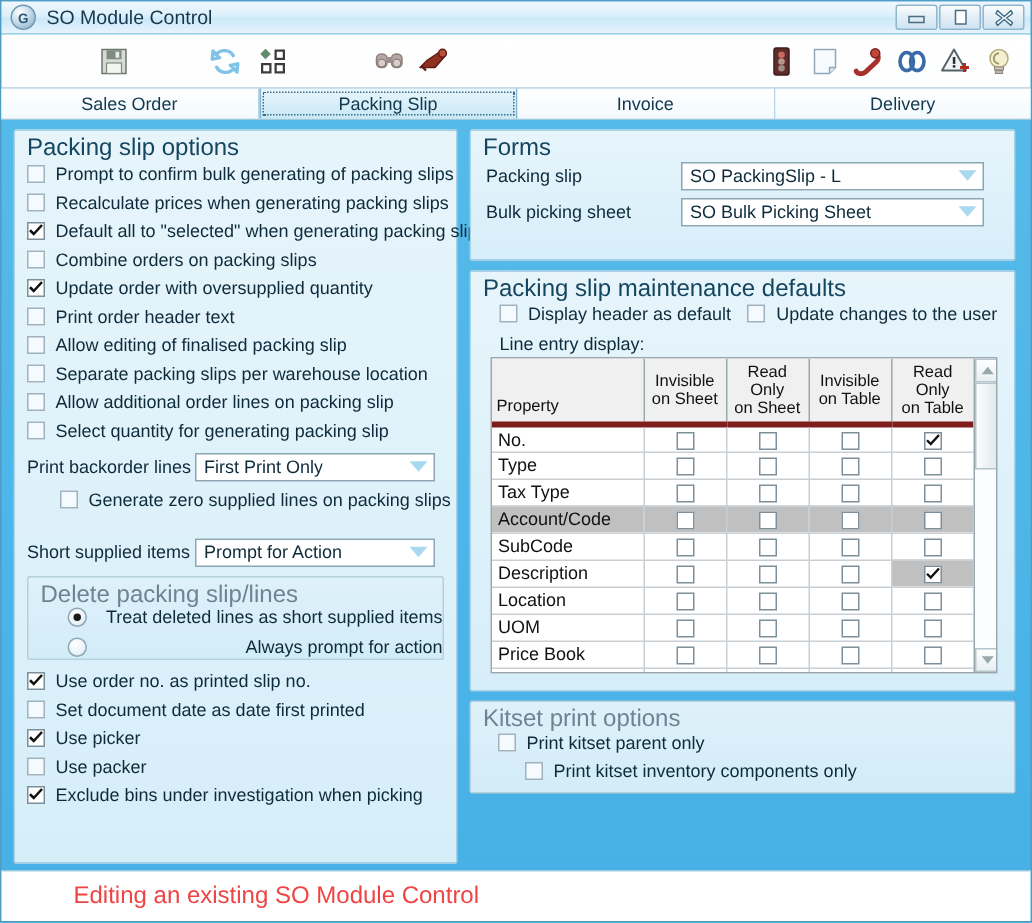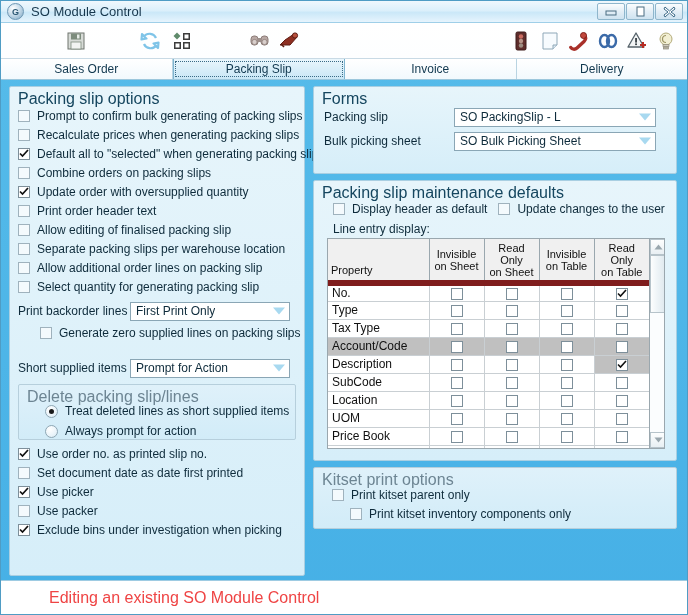--- a/index.html
+++ b/index.html
@@ -88,21 +88,21 @@
   .cbrow.indent{padding-left:22px;}
   .cb{
     width:12px;height:12px;box-sizing:border-box;flex:none;
     border:1px solid #7d8f9a;background:#ffffff;
     display:flex;align-items:center;justify-content:center;margin-right:7px;
   }
   .cb.ghost{border:1px solid #9fb2bd;background:#f4fafd;}
   .cb svg{display:block;}
   .cbtext{font-size:12px;color:#0e2b3b;}
   
-  .rbrow{display:flex;align-items:center;height:20px;white-space:nowrap;padding-left:26px;}
+  .rbrow{display:flex;align-items:center;height:20px;white-space:nowrap;padding-left:26px;justify-content:space-between;}
   .rb{
     width:13px;height:13px;box-sizing:border-box;flex:none;border-radius:50%;
     border:1px solid #8fa7b4;
     background:radial-gradient(circle at 35% 30%,#ffffff 0%,#eaf4fa 60%,#d3e7f2 100%);
     display:flex;align-items:center;justify-content:center;margin-right:7px;
   }
   .rb .dot{width:5px;height:5px;border-radius:50%;background:#1a1a1a;}
   
   .fieldrow{display:flex;align-items:center;height:24px;}
   .flabel{font-size:12px;color:#0e2b3b;white-space:nowrap;}
@@ -118,21 +118,21 @@
     border-top:7px solid #a8d9f0;
   }
   
   .tblwrap{
     box-sizing:border-box;border:1px solid #9aa7ae;background:#ffffff;
     display:flex;overflow:hidden;
   }
   .tbl{border-collapse:collapse;table-layout:fixed;}
   .tbl th{
     box-sizing:border-box;
-    border-right:1px solid #9aa7ae;border-bottom:6px solid #7f1d1d;
+    border-right:1px solid #9aa7ae;border-bottom:4px solid #7f1d1d;
     background:#f0f0f0;font-weight:normal;font-size:11px;color:#111;
     line-height:12px;padding:2px 3px;vertical-align:middle;
   }
   .tbl th.propcol{text-align:left;vertical-align:bottom;padding-bottom:4px;}
   .tbl td{
     box-sizing:border-box;
     border-right:1px solid #c9cfd3;border-bottom:1px solid #c9cfd3;
     font-size:12px;color:#111;padding:0 4px;height:18px;background:#ffffff;
   }
   .tbl tr.sel td{background:#c0c0c0;}
@@ -512,34 +512,34 @@
                   <td class="chk" style="border-right:none;"><span class="tchk"></span></td>
                 </tr>
                 <tr class="sel">
                   <td>Account/Code</td>
                   <td class="chk"><span class="tchk"></span></td>
                   <td class="chk"><span class="tchk"></span></td>
                   <td class="chk"><span class="tchk"></span></td>
                   <td class="chk" style="border-right:none;"><span class="tchk"></span></td>
                 </tr>
                 <tr>
+                  <td>SubCode</td>
+                  <td class="chk"><span class="tchk"></span></td>
+                  <td class="chk"><span class="tchk"></span></td>
+                  <td class="chk"><span class="tchk"></span></td>
+                  <td class="chk" style="border-right:none;"><span class="tchk"></span></td>
+                </tr>
+                <tr>
                   <td>Description</td>
                   <td class="chk"><span class="tchk"></span></td>
                   <td class="chk"><span class="tchk"></span></td>
                   <td class="chk"><span class="tchk"></span></td>
                   <td class="chk" style="border-right:none;background:#c0c0c0;"><span class="tchk"><svg width="10" height="9" viewBox="0 0 10 9">
                           <path d="M1,4.5 L3.5,7 L9,1" fill="none" stroke="#111" stroke-width="1.6"></path>
                         </svg></span></td>
-                </tr>
-                <tr>
-                  <td>SubCode</td>
-                  <td class="chk"><span class="tchk"></span></td>
-                  <td class="chk"><span class="tchk"></span></td>
-                  <td class="chk"><span class="tchk"></span></td>
-                  <td class="chk" style="border-right:none;"><span class="tchk"></span></td>
                 </tr>
                 <tr>
                   <td>Location</td>
                   <td class="chk"><span class="tchk"></span></td>
                   <td class="chk"><span class="tchk"></span></td>
                   <td class="chk"><span class="tchk"></span></td>
                   <td class="chk" style="border-right:none;"><span class="tchk"></span></td>
                 </tr>
                 <tr>
                   <td>UOM</td>

